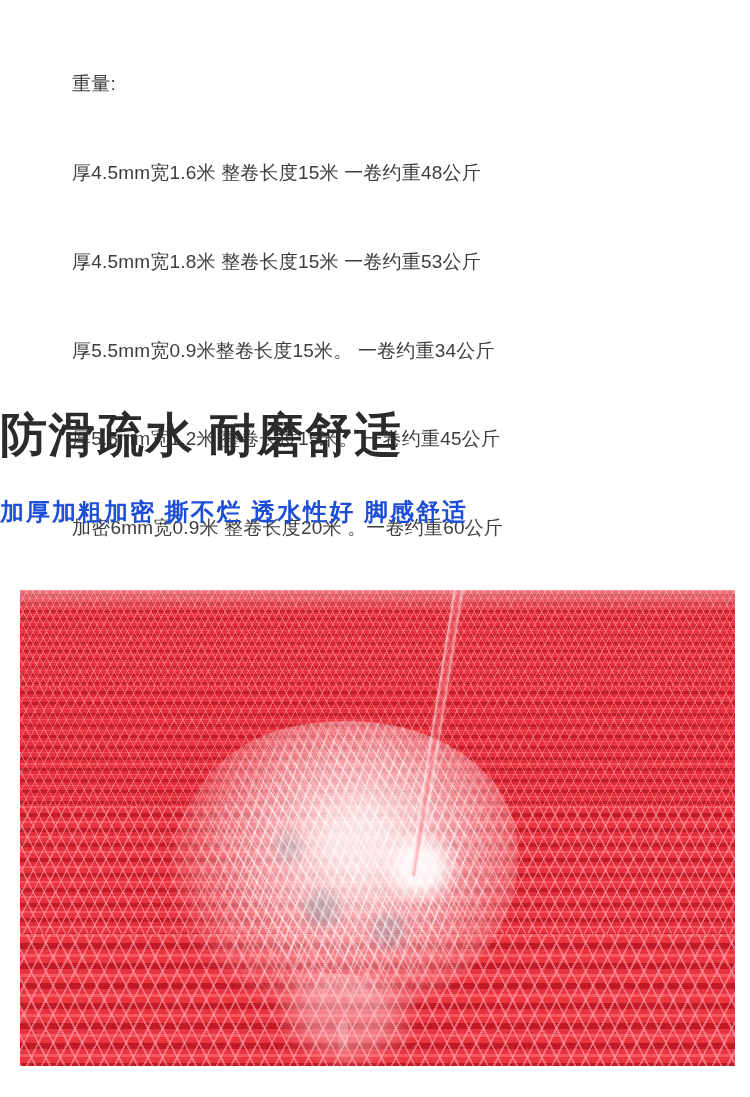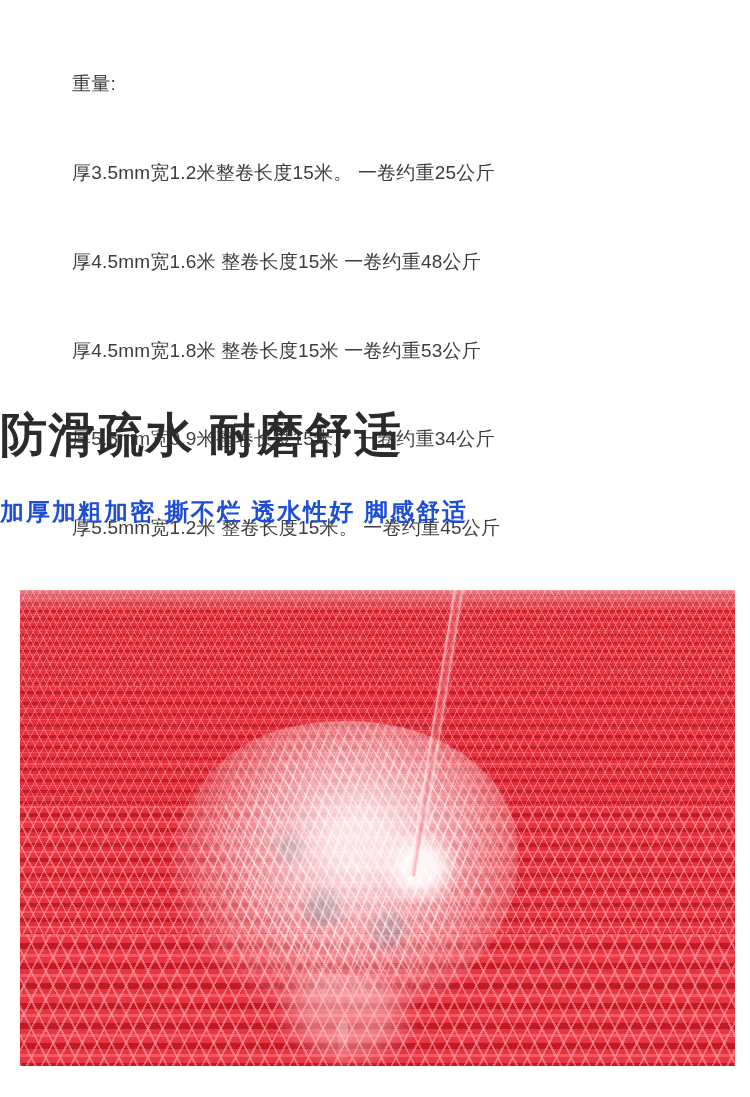--- a/index.html
+++ b/index.html
@@ -114,21 +114,20 @@
     border-radius: 50%;
   }
 </style>
 </head>
 <body>
 
 <div class="page">
 
   <div class="specs">
     <p>重量:</p>
-    <p>厚3.5mm宽1.2米整卷长度15米。 一卷约重25公斤</p>
     <p>厚4.5mm宽1.6米 整卷长度15米 一卷约重48公斤</p>
     <p>厚4.5mm宽1.8米 整卷长度15米 一卷约重53公斤</p>
     <p>厚5.5mm宽0.9米整卷长度15米。 一卷约重34公斤</p>
     <p>厚5.5mm宽1.2米 整卷长度15米。 一卷约重45公斤</p>
     <p>加密6mm宽0.9米 整卷长度20米 。一卷约重60公斤</p>
     <p>加密6mm宽1.2米 整卷长度15米。 一卷约重60公斤</p>
     <p><span>&lt;所有重量都是约重,</span><span class="note-red">具体重量需要咨询客服&gt;</span></p>
   </div>
 
   <div class="banner">

